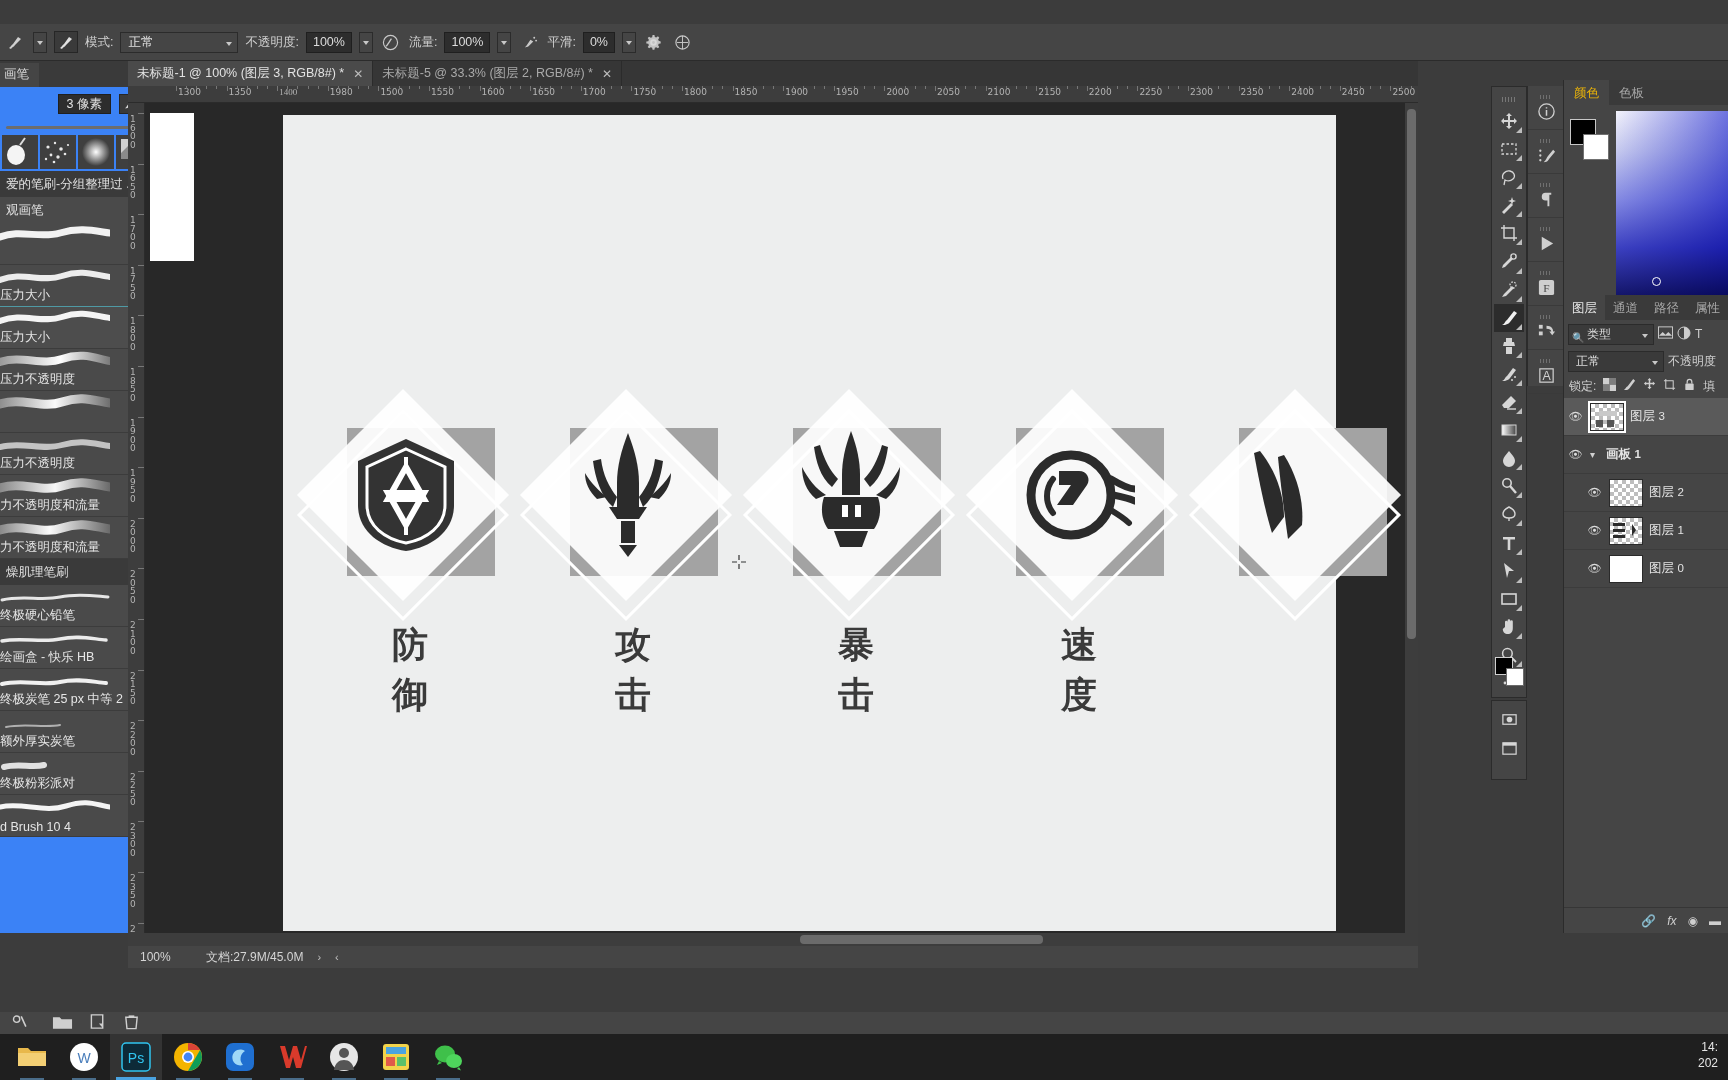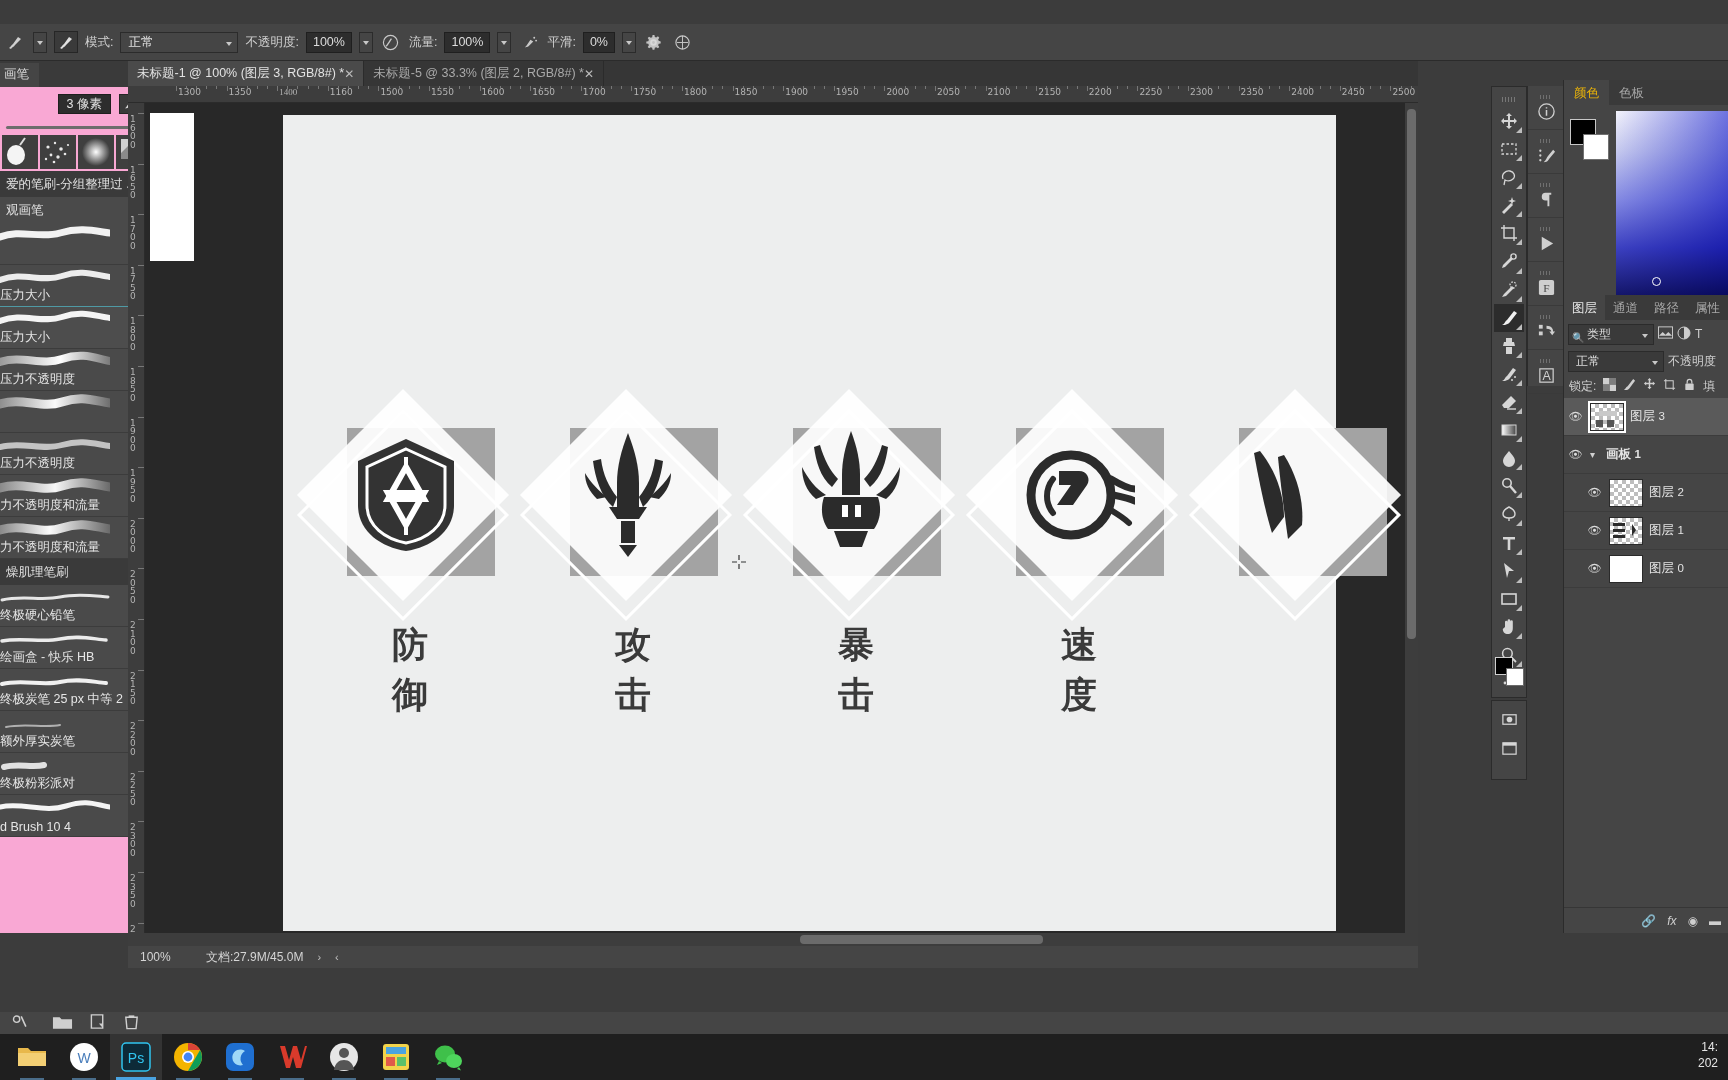--- a/index.html
+++ b/index.html
@@ -76,21 +76,21 @@
   .tool-preview {
     width: 24px; height: 22px; background: #3a3a3a;
     border: 1px solid #262626; display: inline-flex;
     align-items: center; justify-content: center; color: #d8d8d8;
   }
 
   
   .leftpanel {
     position: absolute; left: 0; top: 61px;
     width: 148px; height: 872px;
-    background: #f9a8d4;
+    background: #3b82f6;
     border-right: 1px solid #2b2b2b;
     overflow: hidden;
   }
   .lp-tabrow {
     height: 26px; background: #3a3a3a;
     display: flex; align-items: flex-end;
     position: relative;
   }
   .lp-tab {
     background: #454545; color: #d8d8d8; font-size: 12.5px;
@@ -158,21 +158,21 @@
   }
 
   
   .tabbar {
     position: absolute; left: 128px; top: 61px;
     width: 1290px; height: 25px;
     background: #363636;
     display: flex; align-items: stretch;
   }
   .doctab {
-    display: flex; align-items: center; 
+    display: flex; align-items: center; gap: 9px;
     padding: 0 9px; font-size: 12.5px;
     color: #a9a9a9; background: #363636;
     border-right: 1px solid #2b2b2b;
     white-space: nowrap;
   }
   .doctab.active { background: #4a4a4a; color: #e2e2e2; }
   .doctab .x { font-size: 12px; color: #bdbdbd; }
 
   
   .docarea {
@@ -766,21 +766,21 @@
         <div class="rh-tick" style="left: 118.84px; height: 3px;"></div>
         <div class="rh-tick" style="left: 128.96px; height: 3px;"></div>
         <div class="rh-tick" style="left: 139.08px; height: 3px;"></div>
         <div class="rh-tick" style="left: 149.2px;"></div>
         <div class="rh-lbl" style="left: 151.2px; font-family: Liberation Serif, serif;">1400</div>
         <div class="rh-tick" style="left: 159.32px; height: 3px;"></div>
         <div class="rh-tick" style="left: 169.44px; height: 3px;"></div>
         <div class="rh-tick" style="left: 179.56px; height: 3px;"></div>
         <div class="rh-tick" style="left: 189.68px; height: 3px;"></div>
         <div class="rh-tick" style="left: 199.8px;"></div>
-        <div class="rh-lbl" style="left: 201.8px;">1160</div>
+        <div class="rh-lbl" style="left: 201.8px;">1980</div>
         <div class="rh-tick" style="left: 209.92px; height: 3px;"></div>
         <div class="rh-tick" style="left: 220.04px; height: 3px;"></div>
         <div class="rh-tick" style="left: 230.16px; height: 3px;"></div>
         <div class="rh-tick" style="left: 240.28px; height: 3px;"></div>
         <div class="rh-tick" style="left: 250.4px;"></div>
         <div class="rh-lbl" style="left: 252.4px;">1500</div>
         <div class="rh-tick" style="left: 260.52px; height: 3px;"></div>
         <div class="rh-tick" style="left: 270.64px; height: 3px;"></div>
         <div class="rh-tick" style="left: 280.76px; height: 3px;"></div>
         <div class="rh-tick" style="left: 290.88px; height: 3px;"></div>

